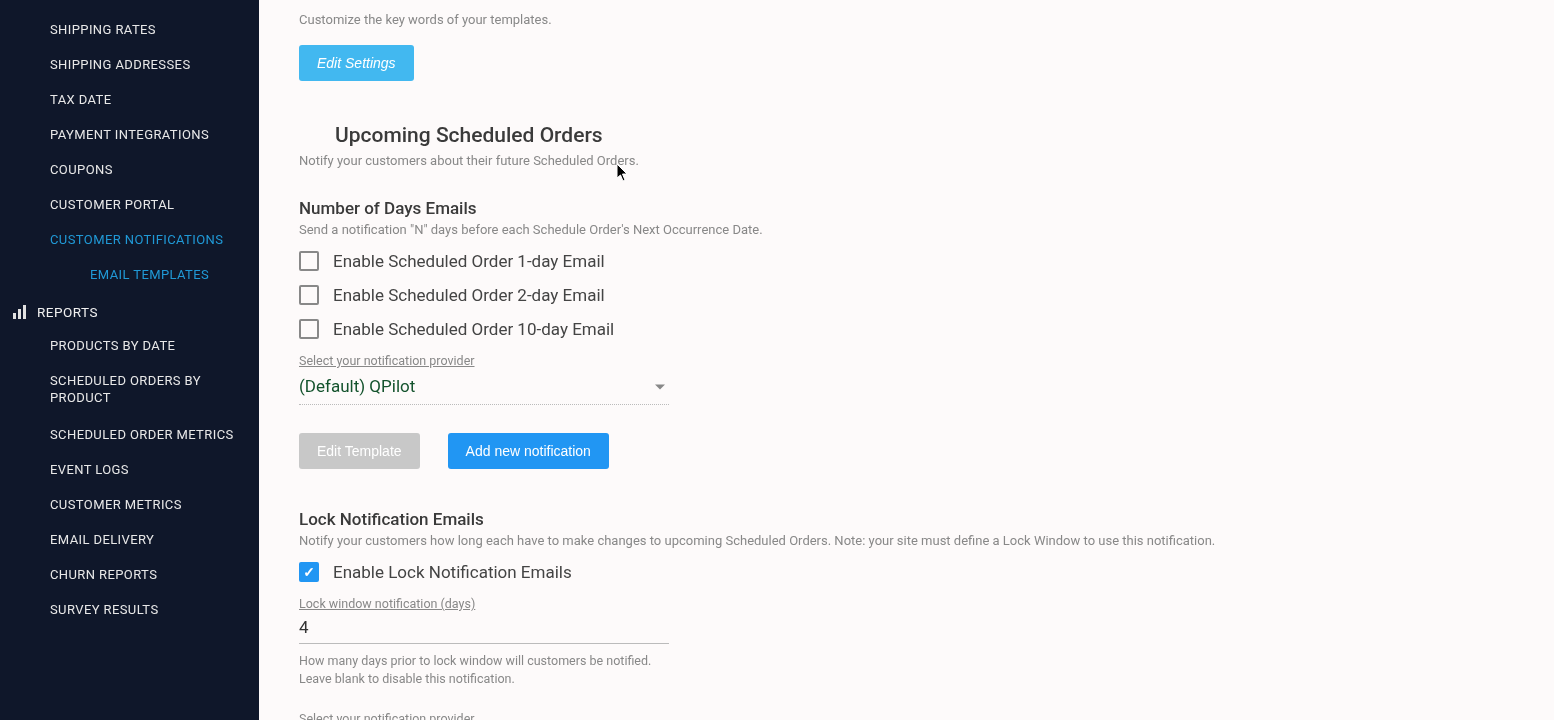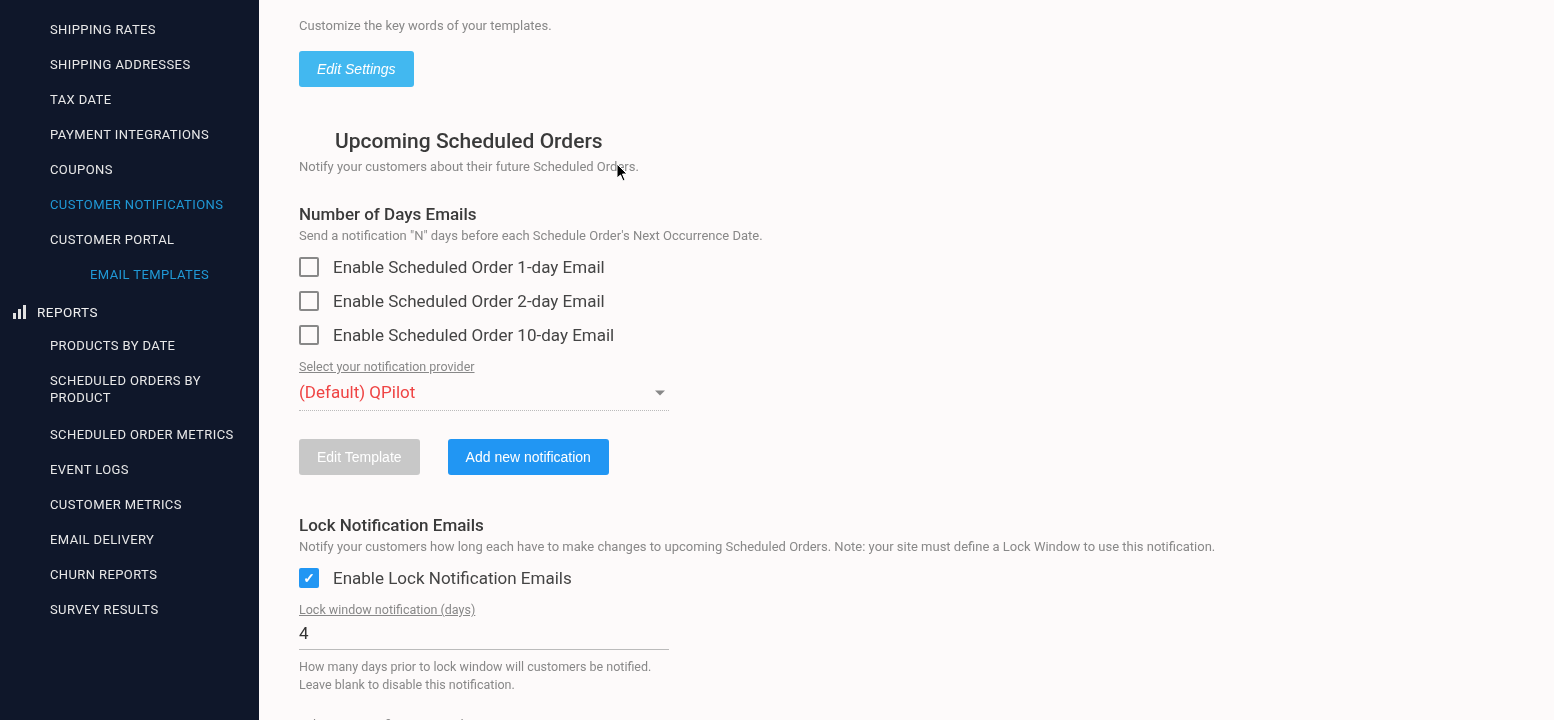--- a/index.html
+++ b/index.html
@@ -45,21 +45,21 @@
       font-size: 13.5px;
       letter-spacing: 0.5px;
       color: #f0f0f0;
     }
     .sidebar-section svg {
       margin-right: 10px;
       flex-shrink: 0;
     }
     .content {
       flex: 1;
-      padding: 18px 40px 40px 40px;
+      padding: 12px 40px 40px 40px;
       overflow-y: auto;
       color: #333;
       border-radius: 9px;
     }
     .subtitle {
       color: #888;
       font-size: 13px;
       margin-bottom: 18px;
     }
     .btn {
@@ -142,21 +142,21 @@
     }
     .select-wrap {
       position: relative;
       width: 370px;
       border-bottom: 1px dotted #bbb;
       padding: 6px 0 8px 0;
       margin-bottom: 10px;
     }
     .select-value {
       font-size: 17px;
-      color: #ef4444;
+      color: #14532d;
     }
     .select-caret {
       position: absolute;
       right: 4px;
       top: 50%;
       transform: translateY(-50%);
       width: 0;
       height: 0;
       border-left: 5px solid transparent;
       border-right: 5px solid transparent;
@@ -191,22 +191,22 @@
   </style>
 </head>
 <body>
 
 <div class="sidebar">
   <div class="sidebar-item">SHIPPING RATES</div>
   <div class="sidebar-item">SHIPPING ADDRESSES</div>
   <div class="sidebar-item">TAX DATE</div>
   <div class="sidebar-item">PAYMENT INTEGRATIONS</div>
   <div class="sidebar-item">COUPONS</div>
+  <div class="sidebar-item">CUSTOMER PORTAL</div>
   <div class="sidebar-item active">CUSTOMER NOTIFICATIONS</div>
-  <div class="sidebar-item">CUSTOMER PORTAL</div>
   <div class="sidebar-item sub">EMAIL TEMPLATES</div>
 
   <div class="sidebar-section">
     <svg width="14" height="14" viewBox="0 0 14 14">
       <rect x="0" y="8" width="3" height="6" fill="#e0e0e0"></rect>
       <rect x="5" y="4" width="3" height="10" fill="#e0e0e0"></rect>
       <rect x="10" y="0" width="3" height="14" fill="#e0e0e0"></rect>
     </svg>
     <span>REPORTS</span>
   </div>

